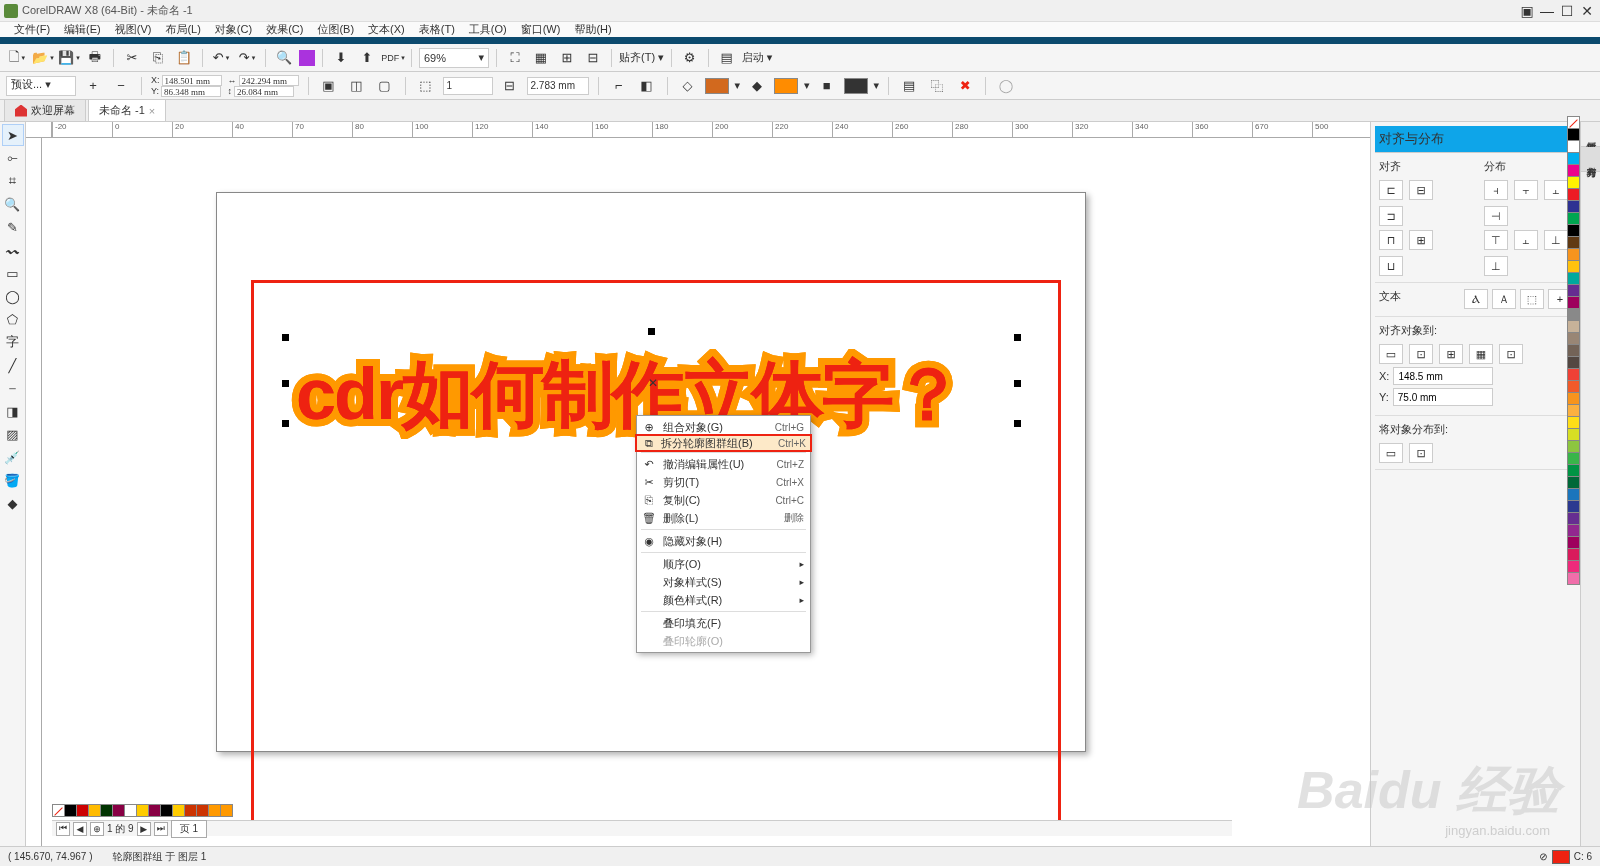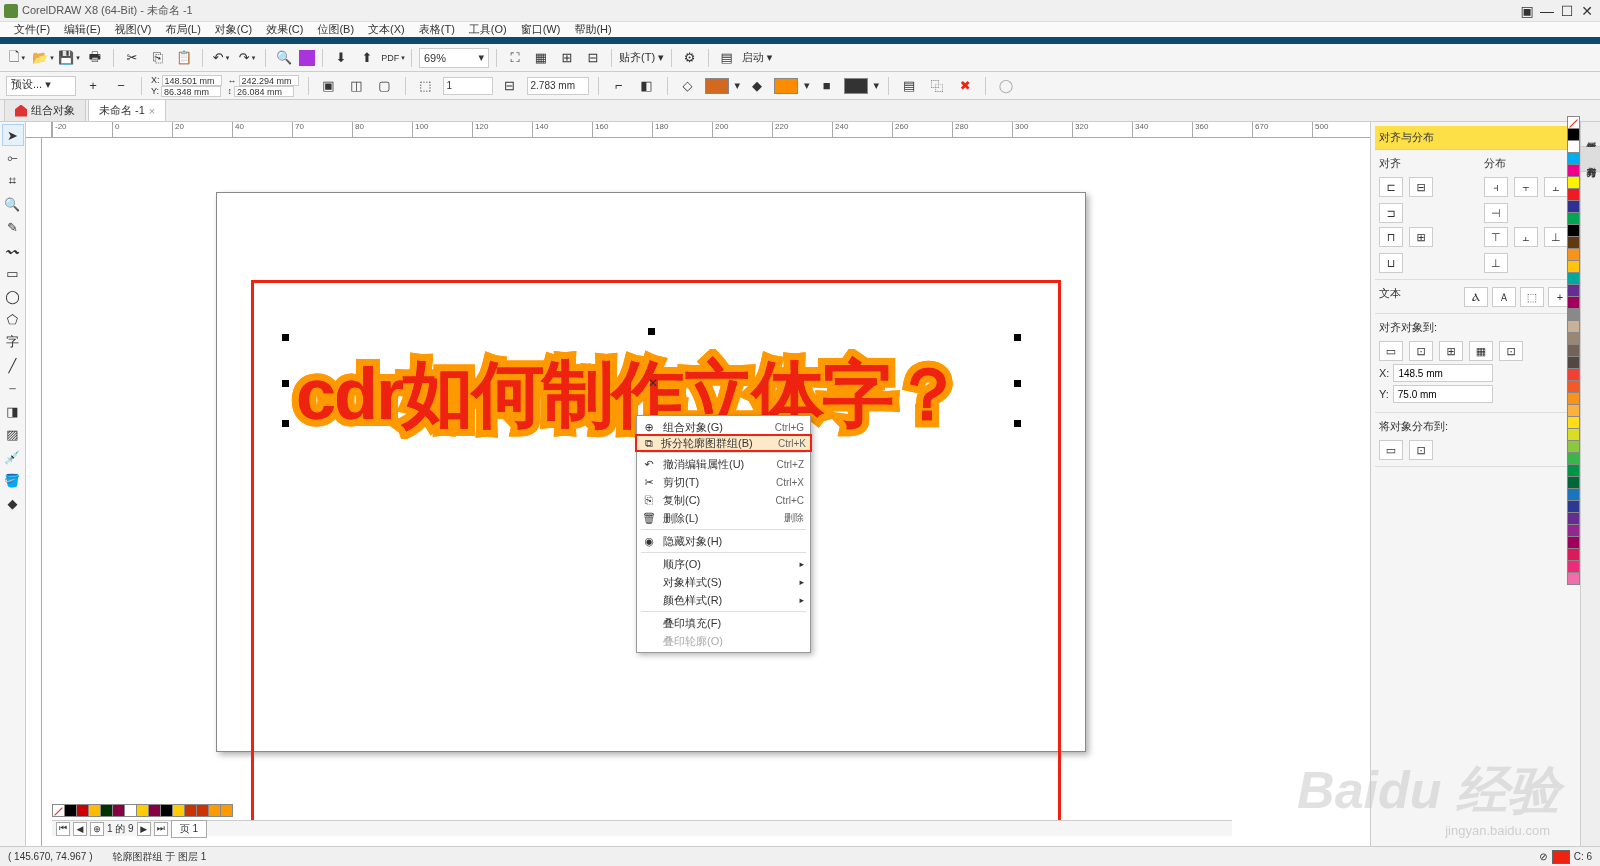--- a/index.html
+++ b/index.html
@@ -14,21 +14,21 @@
 .menu-item { padding: 2px 6px; cursor: pointer; font-size: 11px; }
 .toolbar { height: 28px; display: flex; align-items: center; padding: 0 6px; gap: 4px; border-bottom: 1px solid #ccc; background: #f5f5f5; }
 .tbtn { width: 22px; height: 22px; display: flex; align-items: center; justify-content: center; cursor: pointer; border: 1px solid transparent; font-size: 13px; }
 .tbtn.dd::after { content: "▾"; font-size: 7px; margin-left: 2px; }
 .tsep { width: 1px; height: 18px; background: #ccc; margin: 0 3px; }
 .zoom-combo { width: 70px; height: 20px; border: 1px solid #ccc; background: #fff; display: flex; align-items: center; padding: 0 4px; font-size: 11px; }
 .propbar { height: 28px; display: flex; align-items: center; padding: 0 6px; gap: 6px; border-bottom: 1px solid #ccc; background: #f5f5f5; }
 .preset-combo { width: 70px; height: 20px; border: 1px solid #ccc; background: #fff; padding: 0 4px; }
 .coord-box { display: flex; flex-direction: column; font-size: 9px; line-height: 10px; }
 .coord-row { display: flex; align-items: center; gap: 2px; }
-.coord-input { width: 60px; height: 11px; border: 1px solid #ccc; background: #fff; font-size: 9px; padding: 0 2px; }
+.coord-input { width: 60px; height: 11px; border: 1px solid #ccc; background: #fff; font-size: 9px; padding: 0 2px; font-family: Liberation Serif, serif; }
 .small-input { width: 50px; height: 18px; border: 1px solid #ccc; background: #fff; font-size: 10px; padding: 0 3px; display: flex; align-items: center; }
 .color-swatch { width: 24px; height: 16px; border: 1px solid #888; }
 .tabs-bar { height: 22px; display: flex; align-items: flex-end; padding: 0 4px; background: #f0f0f0; border-bottom: 1px solid #ccc; }
 .doc-tab { padding: 3px 10px; font-size: 11px; border: 1px solid #ccc; border-bottom: none; background: #e8e8e8; margin-right: 2px; display: flex; align-items: center; gap: 4px; cursor: pointer; }
 .doc-tab.active { background: #fff; }
 .home-icon { width: 12px; height: 12px; background: #d33; clip-path: polygon(50% 0, 100% 40%, 100% 100%, 0 100%, 0 40%); }
 .workspace { display: flex; height: 728px; }
 .toolbox { width: 26px; background: #f5f5f5; border-right: 1px solid #ccc; display: flex; flex-direction: column; padding: 2px 0; gap: 1px; }
 .tool { width: 22px; height: 22px; display: flex; align-items: center; justify-content: center; cursor: pointer; margin: 0 auto; font-size: 13px; }
 .tool.active { background: #e5f1fb; border: 1px solid #aecff7; }
@@ -45,21 +45,21 @@
 .context-menu { position: absolute; left: 610px; top: 293px; width: 175px; background: #fff; border: 1px solid #999; box-shadow: 2px 2px 6px rgba(0,0,0,0.3); padding: 2px 0; z-index: 100; }
 .ctx-item { height: 18px; display: flex; align-items: center; padding: 0 6px 0 26px; font-size: 11px; position: relative; cursor: pointer; }
 .ctx-item.highlighted { background: #fde9c8; border: 2px solid #e21; margin: -2px; padding: 0 4px 0 24px; }
 .ctx-icon { position: absolute; left: 5px; width: 14px; height: 14px; display: flex; align-items: center; justify-content: center; font-size: 11px; }
 .ctx-shortcut { margin-left: auto; color: #666; font-size: 10px; }
 .ctx-sep { height: 1px; background: #ddd; margin: 2px 4px; }
 .ctx-arrow::after { content: "▸"; position: absolute; right: 6px; font-size: 9px; }
 .ctx-item.disabled { color: #aaa; }
 .right-dock { width: 230px; background: #f5f5f5; border-left: 1px solid #ccc; display: flex; }
 .dock-content { flex: 1; padding: 4px; }
-.dock-title { font-size: 11px; padding: 4px; background: #fde047; border-bottom: 1px solid #ccc; }
+.dock-title { font-size: 13px; padding: 4px; background: #0ea5e9; border-bottom: 1px solid #ccc; }
 .dock-section { padding: 6px 4px; border-bottom: 1px solid #ddd; }
 .dock-label { font-size: 11px; color: #333; margin-bottom: 6px; }
 .align-grid { display: flex; gap: 6px; flex-wrap: wrap; }
 .align-btn { width: 24px; height: 20px; border: 1px solid #ccc; background: #fff; display: flex; align-items: center; justify-content: center; font-size: 11px; cursor: pointer; }
 .coord-field { display: flex; align-items: center; gap: 4px; margin: 3px 0; }
 .coord-field input { width: 100px; height: 18px; border: 1px solid #ccc; font-size: 10px; padding: 0 4px; }
 .dock-tabs { width: 20px; background: #eee; display: flex; flex-direction: column; border-left: 1px solid #ccc; }
 .dock-tab { writing-mode: vertical-rl; padding: 12px 2px; font-size: 10px; cursor: pointer; border-bottom: 1px solid #ccc; }
 .color-palette { position: absolute; right: 19px; top: 116px; width: 14px; display: flex; flex-direction: column; }
 .pal-color { width: 13px; height: 13px; border: 1px solid #888; margin-bottom: -1px; }
@@ -193,21 +193,21 @@
   <div class="tbtn">▤</div>
   <div class="tbtn">⿻</div>
   <div class="tbtn" style="color:#e21">✖</div>
   <div class="tsep"></div>
   <div class="tbtn" style="opacity:.4">◯</div>
 </div>
 
 <div class="tabs-bar">
   <div class="doc-tab">
       <div class="home-icon"></div>
-      <span>组合对象</span>
+      <span>欢迎屏幕</span>
     </div>
   <div class="doc-tab active">
       <span>未命名 -1</span>
       <span style="opacity:.5">×</span>
     </div>
 </div>
 
 <div class="workspace">
 
   <div class="toolbox">
@@ -387,21 +387,21 @@
             <div class="align-grid" style="margin-top:4px">
               <div class="align-btn">⊤</div>
               <div class="align-btn">⫠</div>
               <div class="align-btn">⊥</div>
               <div class="align-btn">⊥</div>
             </div>
           </div>
         </div>
       </div>
       <div class="dock-section">
-        <div style="display:flex;justify-content:space-between;align-items:flex-end">
+        <div style="display:flex;justify-content:space-between;align-items:flex-start">
           <span class="dock-label">文本</span>
           <div style="display:flex;gap:4px">
             <div class="align-btn">Ⲁ</div>
             <div class="align-btn">Ａ</div>
             <div class="align-btn">⬚</div>
             <div class="align-btn">+</div>
           </div>
         </div>
       </div>
       <div class="dock-section">

